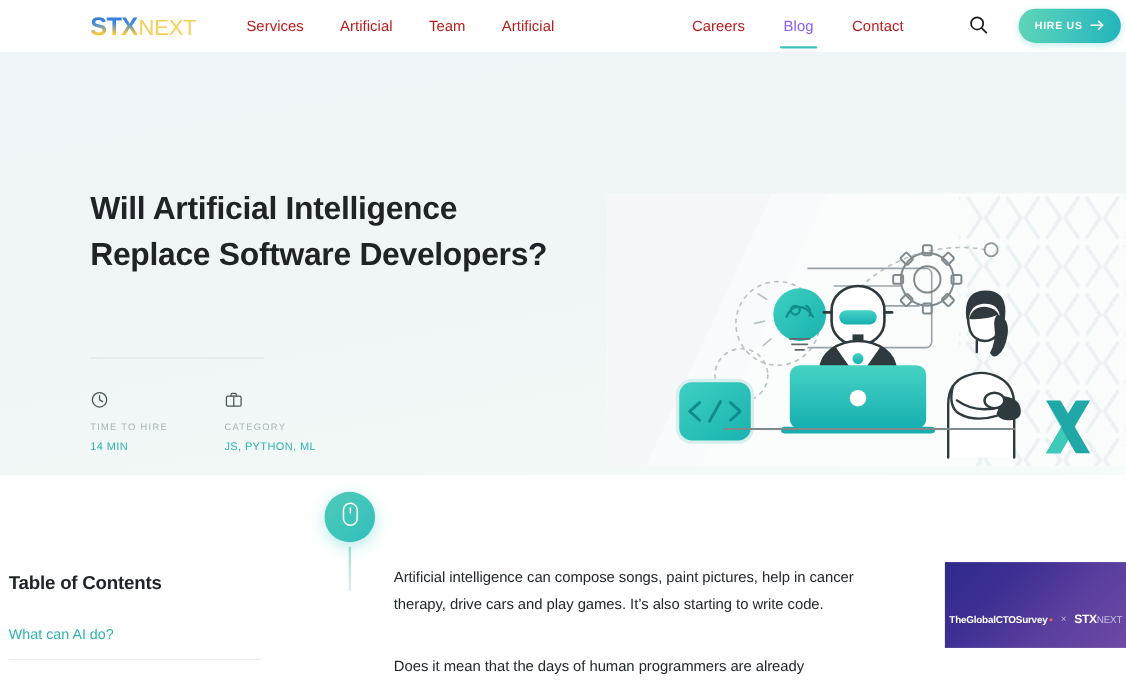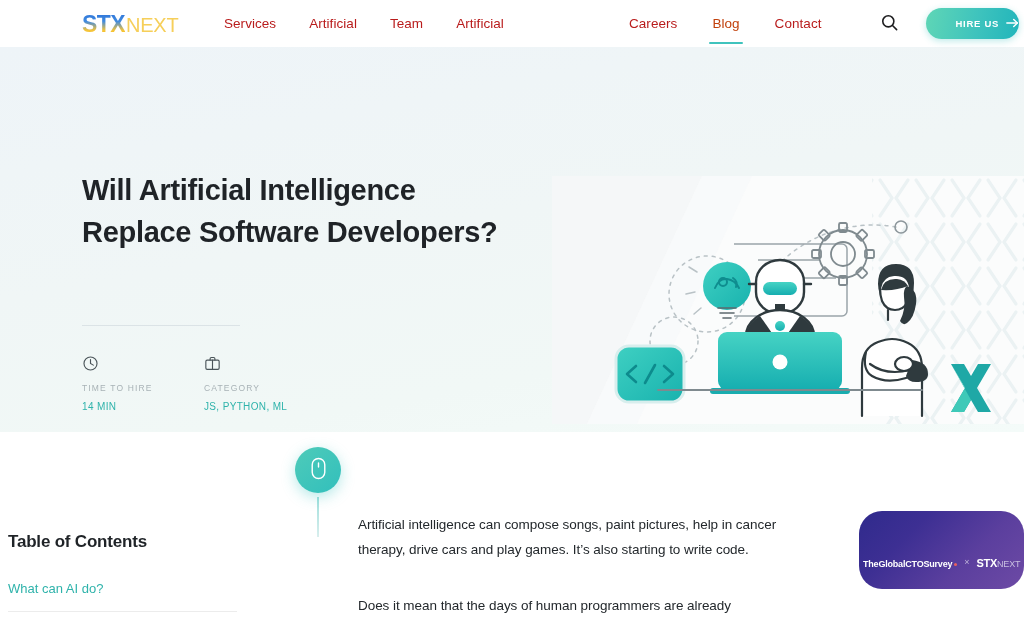--- a/index.html
+++ b/index.html
@@ -63,21 +63,21 @@
   }
   .nav-link {
     font-size: 13.5px;
     color: #b91c1c;
     text-decoration: none;
     letter-spacing: 0.05px;
     cursor: pointer;
     white-space: nowrap;
   }
   .nav-link.active {
-    color: #c2410c;
+    color: #8b5cf6;
     position: relative;
   }
   .nav-link.active::after {
     content: "";
     position: absolute;
     left: -3px; right: -3px;
     bottom: -13px;
     height: 2.5px;
     background: #3fc3bd;
     border-radius: 2px;
@@ -93,21 +93,21 @@
   }
   .hire-btn {
     position: absolute;
     left: 926px; top: 8px;
     width: 93px; height: 31px;
     border-radius: 16px;
     background: linear-gradient(100deg, #5fd6b6 0%, #3ec3bd 55%, #21b5bb 100%);
     border: none;
     display: flex;
     align-items: center;
-    justify-content: flex-end;
+    justify-content: center;
     gap: 7px;
     cursor: pointer;
     box-shadow: 0 2px 7px rgba(49,190,186,0.32);
   }
   .hire-label {
     font-size: 9.5px;
     font-weight: 700;
     color: #ffffff;
     letter-spacing: 0.7px;
   }
@@ -190,21 +190,21 @@
   }
 
   
   .content {
     position: relative;
     height: 186px;
     background: #ffffff;
   }
   .toc {
     position: absolute;
-    left: 8px; top: 100px;
+    left: 8px; top: 88px;
     width: 232px;
   }
   .toc-title {
     font-size: 17px;
     font-weight: 700;
     color: #1f2327;
     letter-spacing: -0.2px;
   }
   .toc-link {
     display: block;
@@ -235,21 +235,20 @@
 
   
   .promo {
     position: absolute;
     left: 859px; top: 511px;
     width: 165px; height: 78px;
     background: linear-gradient(135deg, #2f2a8c 0%, #3d2f93 30%, #5b3f9e 65%, #6d4aa5 100%);
     overflow: hidden;
     cursor: pointer;
     z-index: 20;
-    border-radius: 23px;
   }
   .promo-row {
     position: absolute;
     left: 4px; top: 42px;
     display: flex;
     align-items: center;
     gap: 7px;
     white-space: nowrap;
   }
   .promo-brand {

